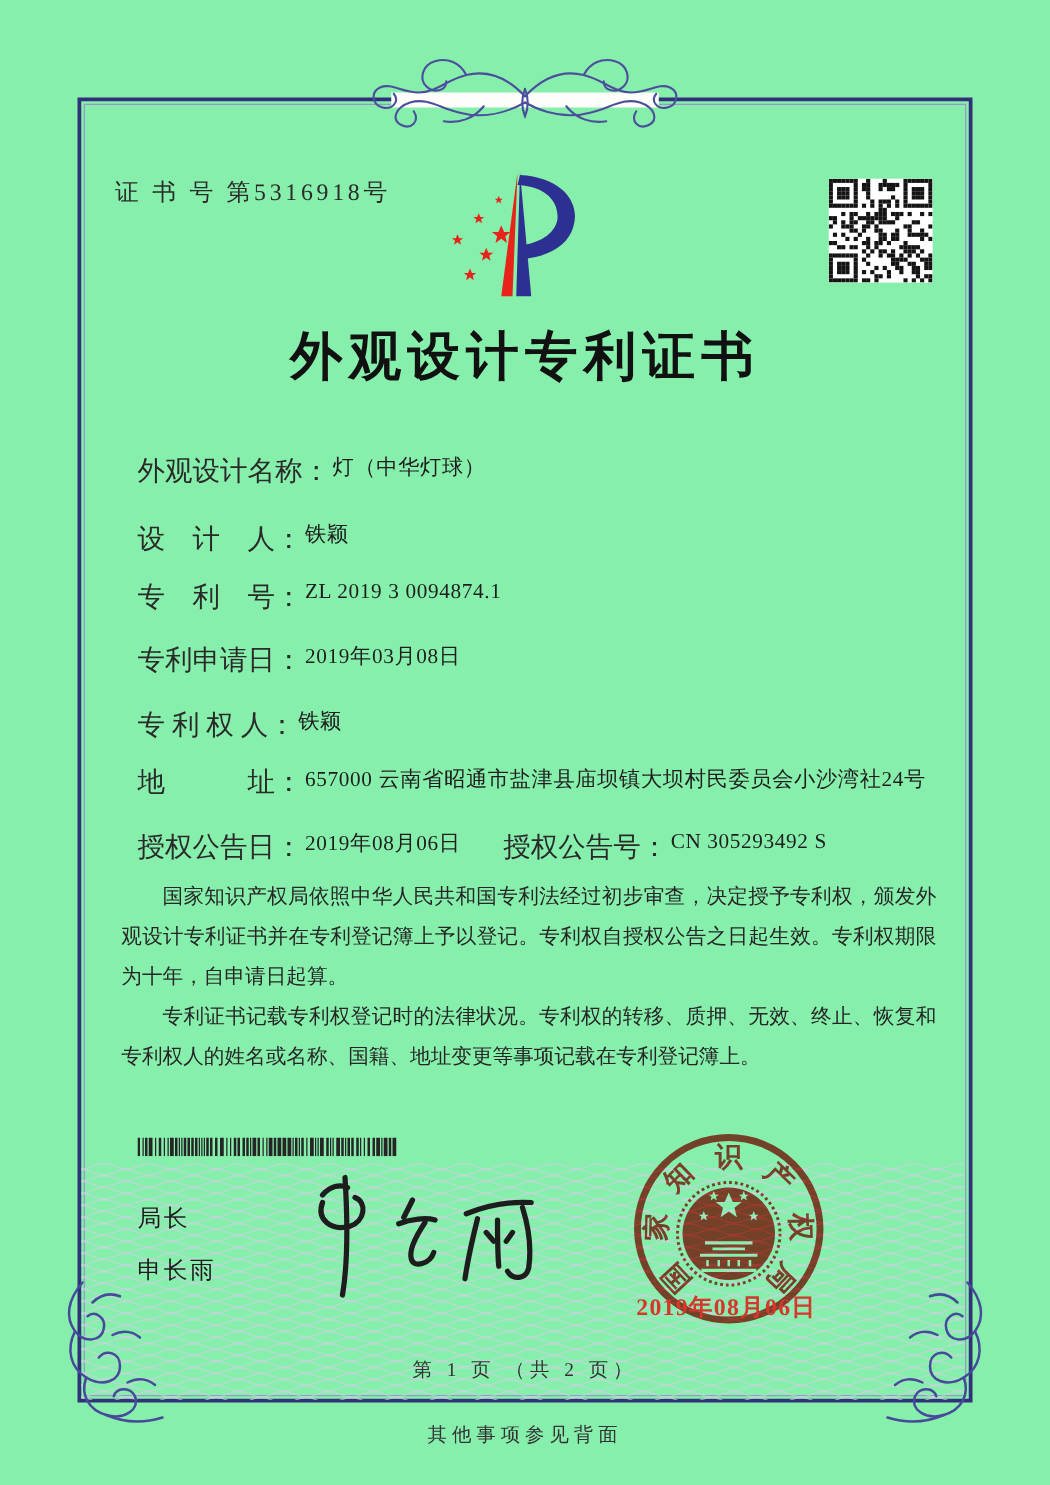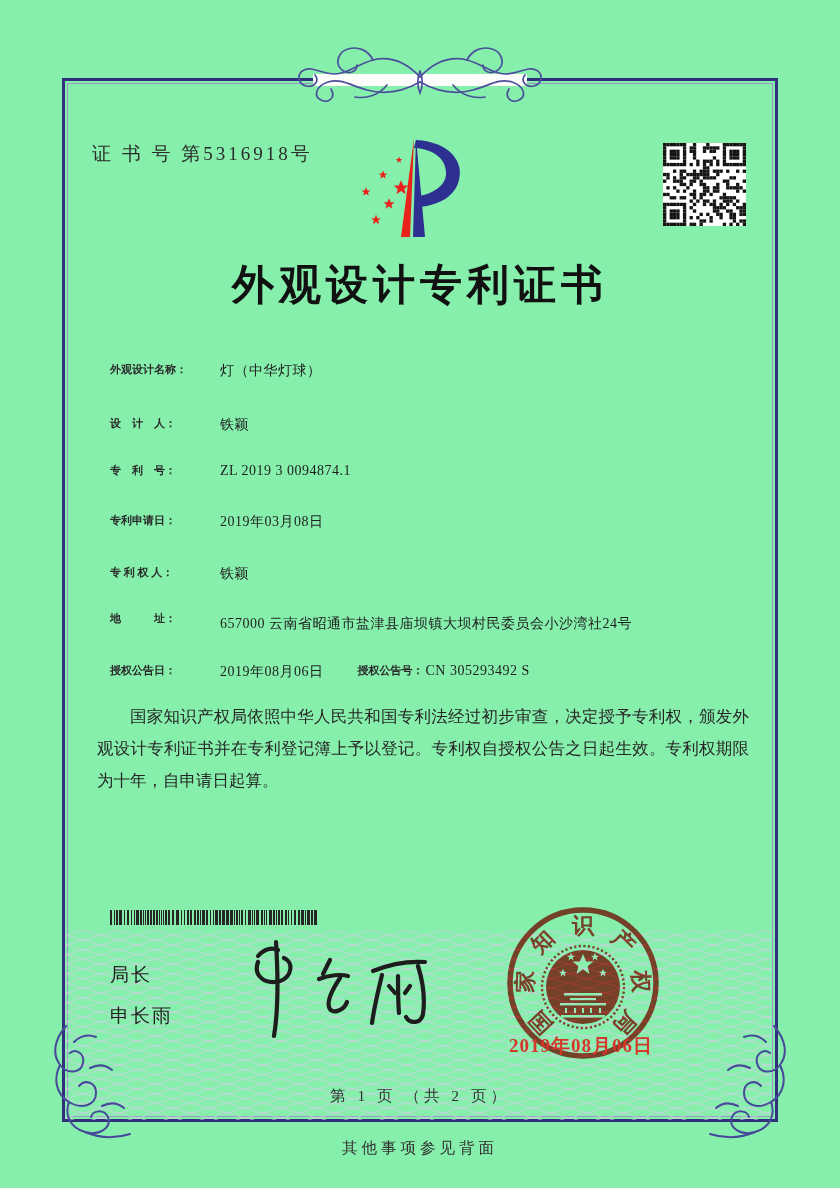--- a/index.html
+++ b/index.html
@@ -10,22 +10,22 @@
          border:3px solid #31317b;}
   .frame::after{content:'';position:absolute;inset:2px;border:1px solid #9799c4;}
   
   .cert-no{position:absolute;left:92px;top:141px;font-size:19px;letter-spacing:3px;color:#2b2b2b;}
   .logo-box{position:absolute;left:352px;top:134px;width:130px;height:112px;}
   .qr-box{position:absolute;left:663px;top:143px;width:83px;height:83px;background:#fff;}
   .title{position:absolute;left:0;right:0;top:257px;text-align:center;
          font-size:42px;font-weight:bold;letter-spacing:5px;color:#111;}
   
   .field-row{position:absolute;left:110px;display:flex;align-items:flex-start;}
-  .f-label{flex:0 0 108px;font-size:11px;white-space:nowrap;color:#2a2a2a;font-weight:bold;}
-  .f-value{font-size:14px;letter-spacing:0.5px;color:#1e1e1e;margin-left:2px;}
+  .f-label{flex:0 0 108px;font-size:22px;white-space:nowrap;color:#2a2a2a;}
+  .f-value{font-size:17px;letter-spacing:0.5px;color:#1e1e1e;margin-left:2px;}
   .addr .f-value{width:505px;line-height:25px;}
   .pair2{margin-left:34px;display:flex;}
   
   .legal{position:absolute;left:97px;top:701px;width:652px;font-size:16.5px;line-height:32px;
          text-align:justify;color:#262626;}
   .legal p{margin:0;text-indent:2em;}
   
   .waves{position:absolute;left:65px;top:930px;width:706px;height:190px;overflow:hidden;}
   .barcode{position:absolute;left:110px;top:910px;width:208px;height:15px;}
   .director-title{position:absolute;left:110px;top:962px;font-size:19px;letter-spacing:2px;color:#1c1c1c;}
@@ -478,20 +478,21 @@
     <span class="f-label">授权公告日：</span>
     <span class="f-value">2019年08月06日</span>
     <span class="pair2">
       <span class="f-label" style="flex-basis:auto">授权公告号：</span>
       <span class="f-value">CN 305293492 S</span>
     </span>
   </div>
 
   <div class="legal">
     <p>国家知识产权局依照中华人民共和国专利法经过初步审查，决定授予专利权，颁发外观设计专利证书并在专利登记簿上予以登记。专利权自授权公告之日起生效。专利权期限为十年，自申请日起算。</p>
+    <p>专利证书记载专利权登记时的法律状况。专利权的转移、质押、无效、终止、恢复和专利权人的姓名或名称、国籍、地址变更等事项记载在专利登记簿上。</p>
   </div>
 
   <svg class="barcode" viewBox="0 0 208 15">
     <g id="barcode-g">
         <rect x="0" y="0" width="2" height="15" fill="#262626"></rect>
         <rect x="4" y="0" width="1" height="15" fill="#262626"></rect>
         <rect x="6" y="0" width="2" height="15" fill="#262626"></rect>
         <rect x="9" y="0" width="3" height="15" fill="#262626"></rect>
         <rect x="14" y="0" width="1" height="15" fill="#262626"></rect>
         <rect x="17" y="0" width="2" height="15" fill="#262626"></rect>

